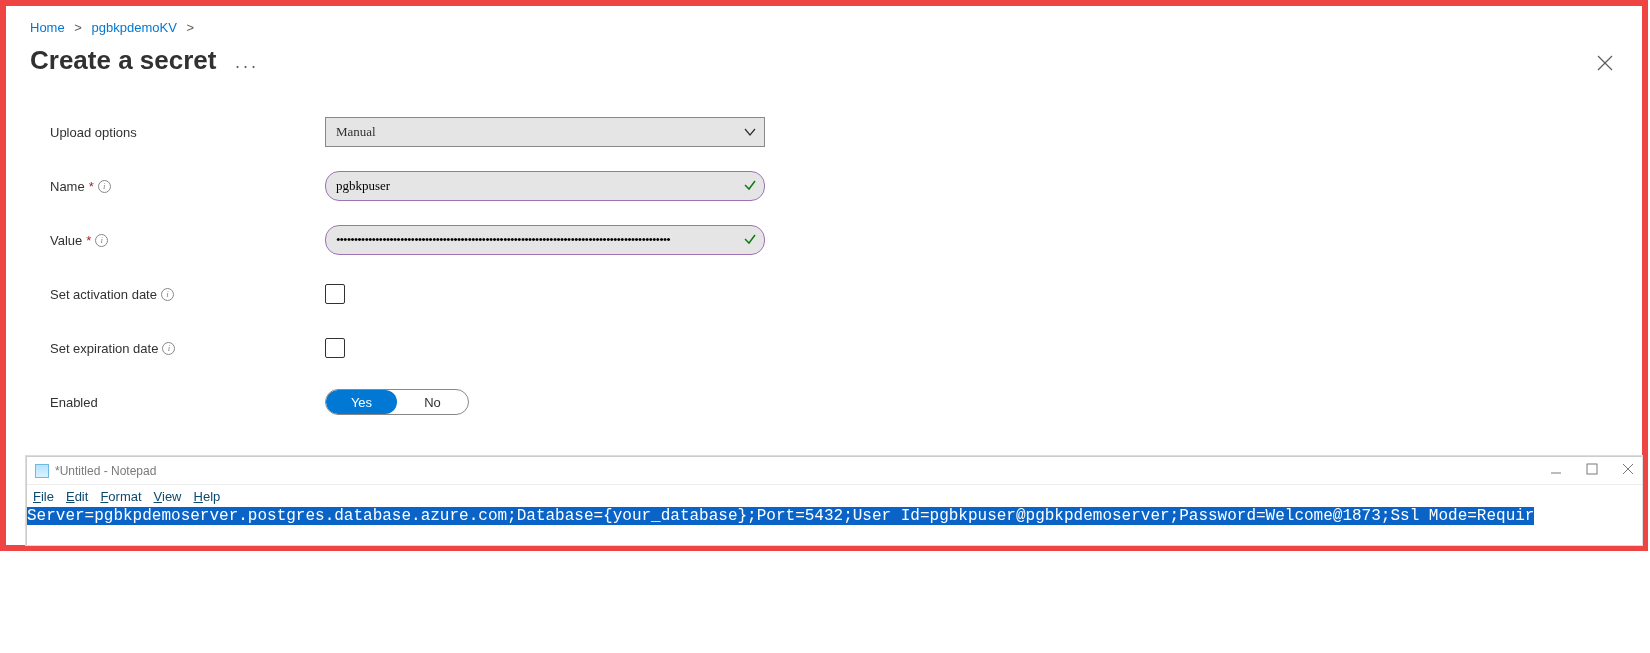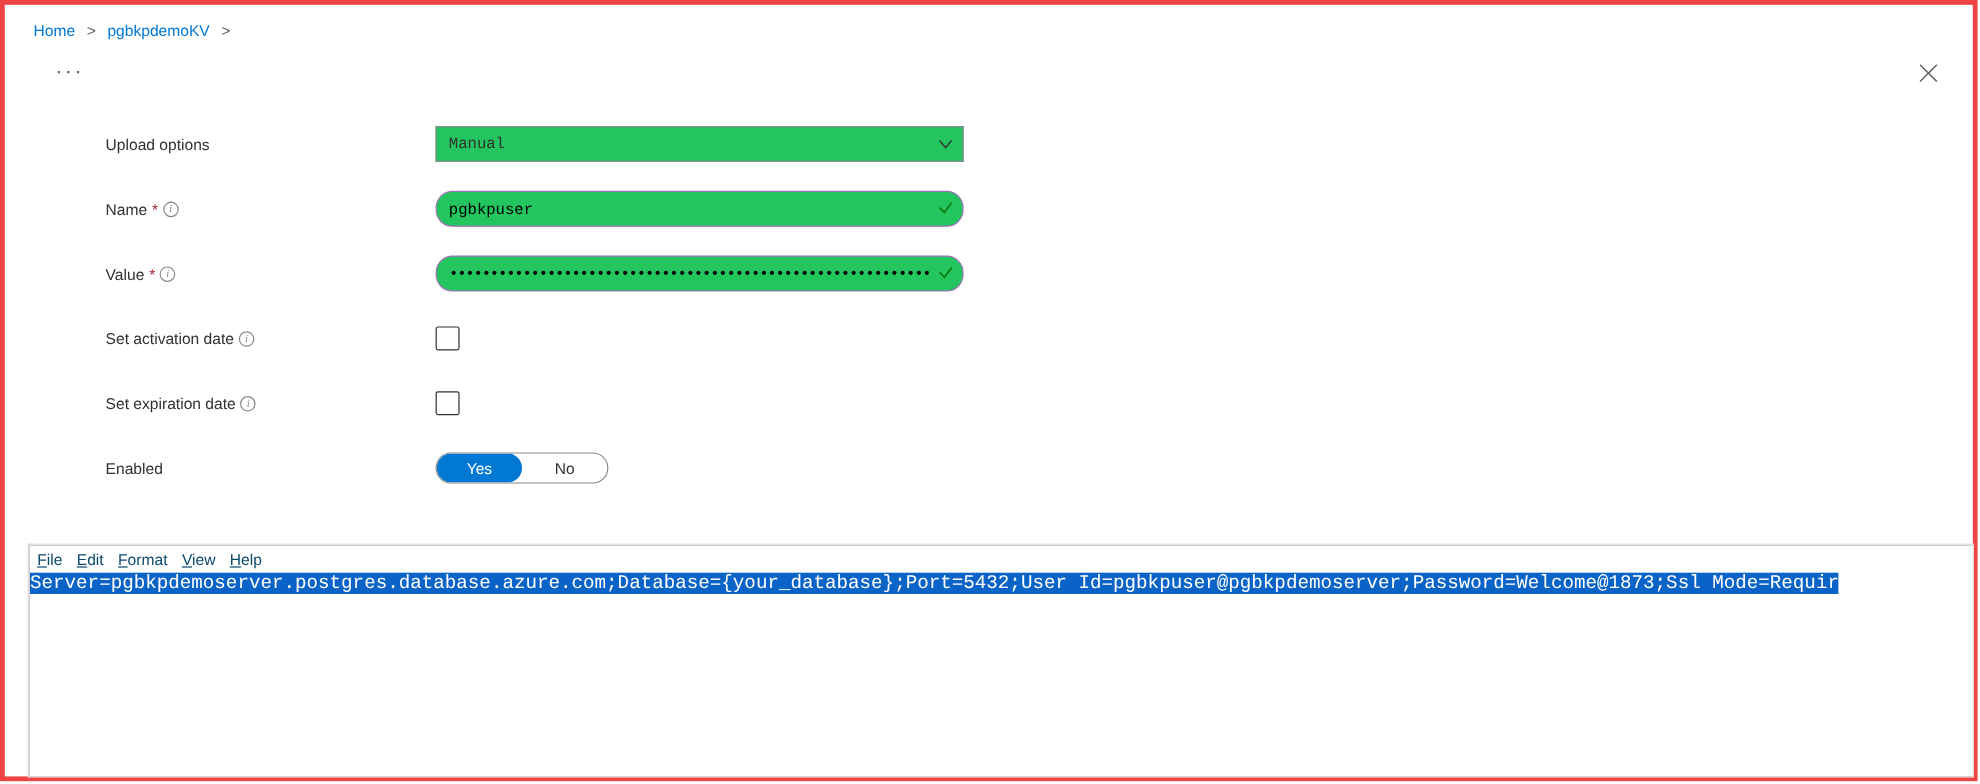--- a/index.html
+++ b/index.html
@@ -7,23 +7,23 @@
     margin: 0; padding: 0;
     font-family: "Segoe UI", Arial, sans-serif;
     font-size: 14px;
     color: #323130;
     background: #ffffff;
     width: 1650px;
     height: 653px;
     overflow: hidden;
   }
   .frame {
-    border: 4px solid #ef4444;
+    border: 6px solid #ef4444;
     width: 1648px;
-    height: 651px;
+    height: 551px;
     margin: 0;
     position: relative;
   }
   .azure-pane {
     position: absolute;
     left: 0; top: 0; right: 0;
     height: 450px;
     padding: 14px 24px 0 24px;
   }
   .breadcrumbs {
@@ -67,21 +67,20 @@
     line-height: 1;
   }
   .form {
     padding-left: 20px;
   }
   .form-row {
     display: flex;
     align-items: center;
     margin-bottom: 22px;
     height: 32px;
-    margin-left: 40px;
   }
   .form-label {
     width: 275px;
     flex: 0 0 275px;
     font-size: 13px;
     color: #323130;
     display: flex;
     align-items: center;
     gap: 4px;
   }
@@ -102,22 +101,22 @@
     width: 440px;
     flex: 0 0 440px;
     position: relative;
   }
   .select-box, .text-input {
     width: 100%;
     height: 30px;
     border: 1px solid #8a8886;
     padding: 0 28px 0 10px;
     font-size: 13px;
-    font-family: Liberation Mono, monospace;
-    background: #22c55e;
+    font-family: Liberation Serif, serif;
+    background: #e5e5e5;
     outline: none;
   }
   .select-box {
     appearance: none;
     cursor: pointer;
   }
   .chev {
     position: absolute;
     right: 8px; top: 8px;
     pointer-events: none;
@@ -233,20 +232,21 @@
   <div class="azure-pane">
 
     <div class="breadcrumbs">
       <a href="#">Home</a>
       <span class="sep">&gt;</span>
       <a href="#">pgbkpdemoKV</a>
       <span class="sep">&gt;</span>
     </div>
 
     <div class="title-row">
+      <h1 class="page-title">Create a secret</h1>
       <span class="more-dots">···</span>
     </div>
 
     <span class="close-x">
       <svg width="18" height="18" viewBox="0 0 18 18">
           <line x1="2" y1="2" x2="16" y2="16" stroke="#605e5c" stroke-width="1.2"></line>
           <line x1="16" y1="2" x2="2" y2="16" stroke="#605e5c" stroke-width="1.2"></line>
         </svg>
     </span>
 
@@ -328,20 +328,42 @@
             <div class="toggle-opt active">Yes</div>
             <div class="toggle-opt">No</div>
           </div>
         </div>
       </div>
 
     </div>
   </div>
 
   <div class="notepad">
+    <div class="np-titlebar">
+      <span class="np-icon"></span>
+      <span>*Untitled - Notepad</span>
+      <div class="np-winbtns">
+        <span>
+          <svg width="12" height="12" viewBox="0 0 12 12">
+              <line x1="1" y1="10" x2="11" y2="10" stroke="#7a7a7a" stroke-width="1"></line>
+            </svg>
+        </span>
+        <span>
+          <svg width="12" height="12" viewBox="0 0 12 12">
+              <rect x="1" y="1" width="10" height="10" fill="none" stroke="#7a7a7a" stroke-width="1"></rect>
+            </svg>
+        </span>
+        <span>
+          <svg width="12" height="12" viewBox="0 0 12 12">
+              <line x1="1" y1="1" x2="11" y2="11" stroke="#7a7a7a" stroke-width="1"></line>
+              <line x1="11" y1="1" x2="1" y2="11" stroke="#7a7a7a" stroke-width="1"></line>
+            </svg>
+        </span>
+      </div>
+    </div>
     <div class="np-menu">
       <span>File</span>
       <span>Edit</span>
       <span>Format</span>
       <span>View</span>
       <span>Help</span>
     </div>
     <div class="np-content"><span class="np-selected">Server=pgbkpdemoserver.postgres.database.azure.com;Database={your_database};Port=5432;User Id=pgbkpuser@pgbkpdemoserver;Password=Welcome@1873;Ssl Mode=Requir</span></div>
   </div>
 </div>

